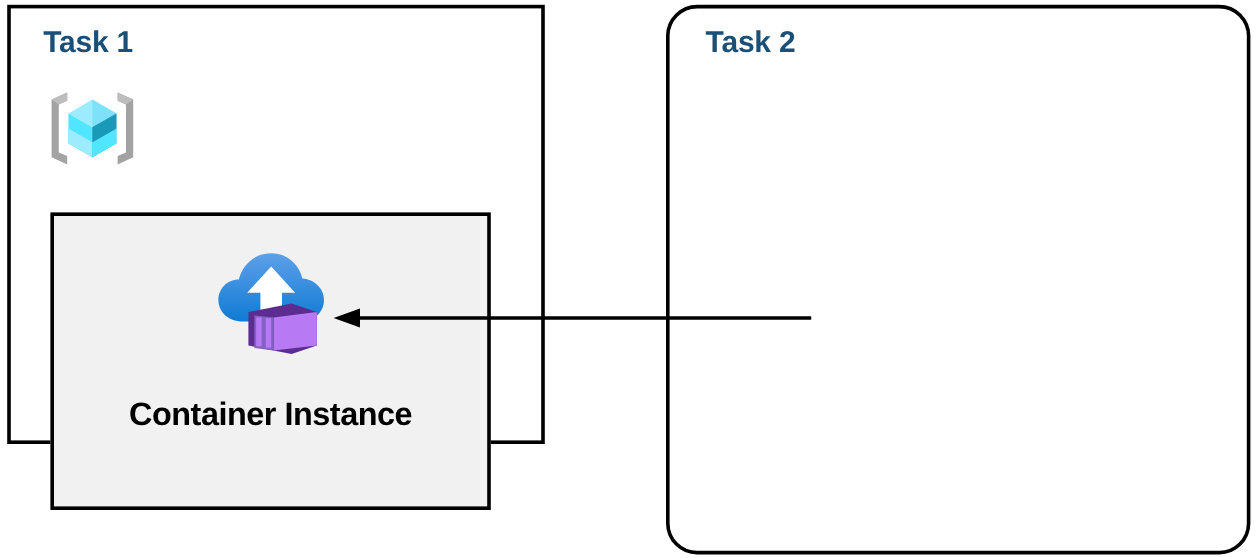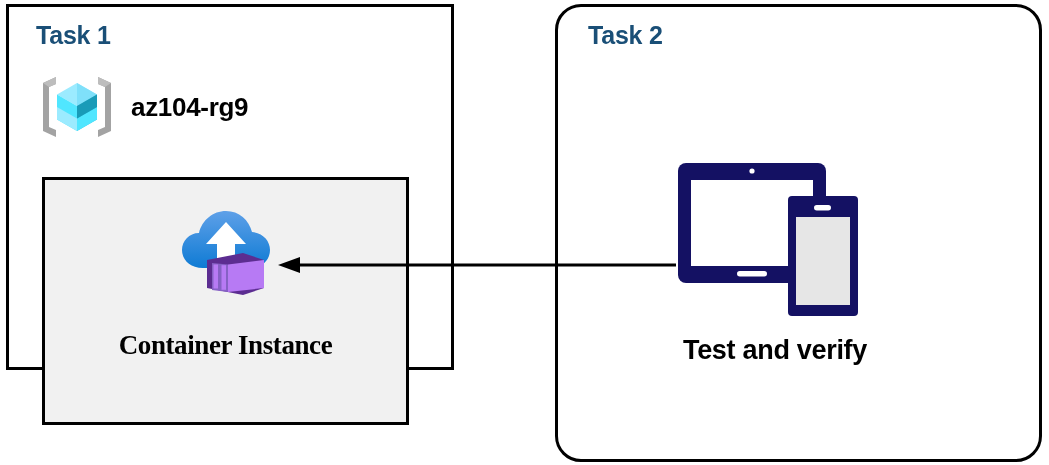--- a/index.html
+++ b/index.html
@@ -72,21 +72,20 @@
   
   #container-card {
     position: absolute;
     left: 33px;
     top: 170px;
     width: 367px;
     height: 248px;
     box-sizing: border-box;
     border: 3px solid #000000;
     background: #F1F1F1;
-    font-family: Liberation Serif, serif;
   }
   #container-icon {
     position: absolute;
     left: 50%;
     top: 22px;
     transform: translateX(-50%);
     width: 100px;
     height: 100px;
     display: block;
   }
@@ -158,21 +157,20 @@
           <path d="M38 14 L58 25.5 L38 37 Z" fill="#7FE0FA"></path>
 
           <path d="M18 25.5 L38 37 L38 62 L18 50.5 Z" fill="#50E6FF"></path>
           <path d="M18 38 L38 49.5 L38 62 L18 50.5 Z" fill="#9CEBFF"></path>
 
           <path d="M58 25.5 L58 50.5 L38 62 L38 37 Z" fill="#32BEDD"></path>
           <path d="M58 38 L58 50.5 L38 62 L38 49.5 Z" fill="#50E6FF"></path>
           <path d="M58 25.5 L58 38 L38 49.5 L38 37 Z" fill="#199BB8"></path>
         </svg>
       </span>
-      <span id="rg-label">az104-rg9</span>
     </div>
 
     <div id="container-card">
       <span>
         <svg id="container-icon" viewBox="0 0 100 100" xmlns="http://www.w3.org/2000/svg">
           <defs>
             <linearGradient id="cloudGrad" x1="0" y1="0" x2="0" y2="1">
               <stop offset="0%" stop-color="#5EA0E8"></stop>
               <stop offset="100%" stop-color="#0F7BD4"></stop>
             </linearGradient>
@@ -192,35 +190,19 @@
         </svg>
       </span>
       <div id="container-label">Container Instance</div>
     </div>
   </div>
 
   <div class="panel" id="panel-task2">
     <div class="panel-title">Task 2</div>
   </div>
 
-  <div id="devices-group">
-    <span>
-      <svg id="devices-icon" viewBox="0 0 200 170" xmlns="http://www.w3.org/2000/svg">
-
-        <path d="M11 8 h132 a8 8 0 0 1 8 8 v104 a8 8 0 0 1 -8 8 h-132 a8 8 0 0 1 -8 -8 v-104 a8 8 0 0 1 8 -8 z" fill="#141163"></path>
-        <rect x="16" y="25" width="122" height="86" fill="#FFFFFF"></rect>
-        <circle cx="77" cy="16" r="2.6" fill="#FFFFFF"></circle>
-        <rect x="62" y="116" width="30" height="5.5" rx="2.75" fill="#FFFFFF"></rect>
-
-        <path d="M117 41 h62 a4 4 0 0 1 4 4 v112 a4 4 0 0 1 -4 4 h-62 a4 4 0 0 1 -4 -4 v-112 a4 4 0 0 1 4 -4 z" fill="#141163"></path>
-        <rect x="139" y="50" width="17" height="5.5" rx="2.75" fill="#FFFFFF"></rect>
-        <rect x="121" y="62" width="54" height="88" fill="#E6E6E6"></rect>
-      </svg>
-    </span>
-    <div id="devices-label">Test and verify</div>
-  </div>
 
   <svg id="connector-arrow" viewBox="0 0 1049 465" xmlns="http://www.w3.org/2000/svg">
     <line x1="676" y1="265" x2="292" y2="265" stroke="#000000" stroke-width="3"></line>
     <path d="M278 265 L300 257 L300 273 Z" fill="#000000"></path>
   </svg>
 
 </div>
 
 </body></html>

